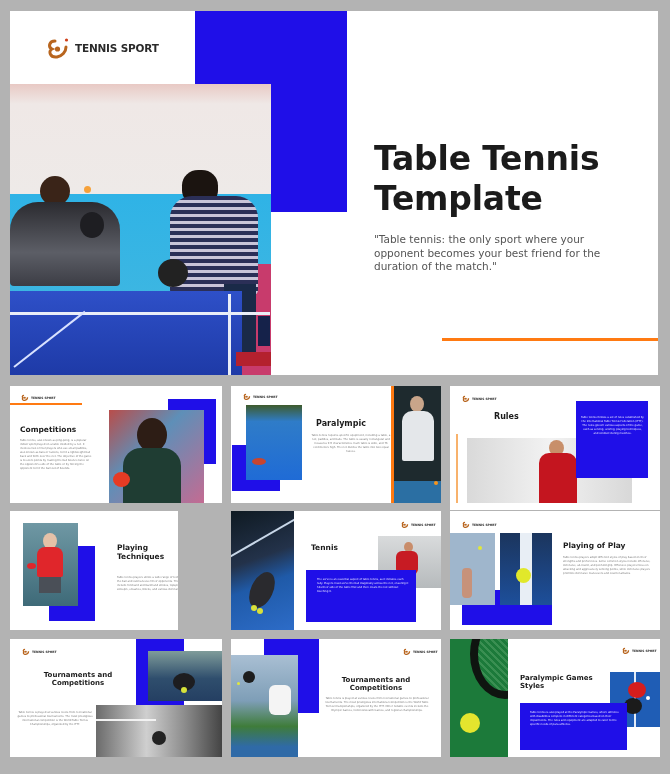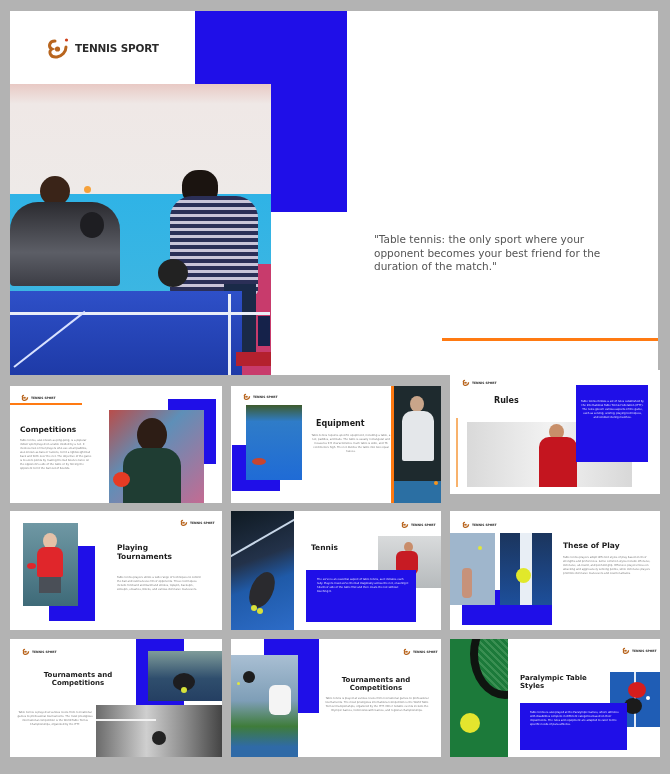--- a/index.html
+++ b/index.html
@@ -52,20 +52,24 @@
       <div class="abs" style="left:214px;top:200px;width:32px;height:80px;background:#1a2a48;"></div>
 
       <div class="abs" style="left:0;top:207px;width:232px;height:84px;background:linear-gradient(180deg,#2e50c8,#1e3aa7);"></div>
       <div class="abs" style="left:0;top:228px;width:260px;height:3px;background:#e9eef8;"></div>
       <div class="abs" style="left:218px;top:210px;width:3px;height:81px;background:#e9eef8;"></div>
       <div class="abs" style="left:248px;top:232px;width:12px;height:30px;background:#15224a;"></div>
       <div class="abs" style="left:226px;top:268px;width:35px;height:14px;background:#b4212e;"></div>
       <div class="abs" style="left:4px;top:282px;width:90px;height:2px;background:#d9e2ff;transform:rotate(-38deg);transform-origin:left;"></div>
     </div>
 
+    <div class="title" id="main-title" style="left:364px;top:128px;font-size:33px;letter-spacing:-0.2px;line-height:1.2;">
+      <div>Table Tennis</div>
+      <div>Template</div>
+    </div>
     <div class="para" style="left:364px;top:222px;width:250px;font-size:10.5px;line-height:1.3;color:#555;">"Table tennis: the only sport where your opponent  becomes your best friend for the duration of the match."</div>
     <div class="abs orange" style="left:432px;top:327px;width:216px;height:3px;"></div>
   </div>
 
   <div class="slide" style="left:10px;top:386px;width:212px;height:117px;">
     <div class="logo" style="left:11px;top:8px;">
       <svg width="8" height="7" viewBox="0 0 24 22">
           <path d="M9 4 C3 4 2 10 6 12 C2 14 4 21 11 20 C16 19 20 15 20 10" fill="none" stroke="#b8651e" stroke-width="4"></path>
           <circle cx="11.5" cy="12" r="3" fill="#b8651e"></circle>
         </svg>
@@ -87,67 +91,67 @@
       <svg width="8" height="7" viewBox="0 0 24 22">
           <path d="M9 4 C3 4 2 10 6 12 C2 14 4 21 11 20 C16 19 20 15 20 10" fill="none" stroke="#b8651e" stroke-width="4"></path>
           <circle cx="11.5" cy="12" r="3" fill="#b8651e"></circle>
         </svg>
       <span class="logo-text" style="font-size:3px;">TENNIS SPORT</span>
     </div>
     <div class="abs blue" style="left:1px;top:59px;width:48px;height:46px;"></div>
     <div class="ph" style="left:15px;top:19px;width:56px;height:75px;background:linear-gradient(180deg,#3e5b2c 0%,#2f7cc8 22%,#1f6bd6 100%);">
       <div class="abs" style="left:6px;top:53px;width:14px;height:7px;border-radius:50%;background:#c8452f;"></div>
     </div>
-    <div class="title" style="left:85px;top:33px;font-size:8px;">Equipment</div>
+    <div class="title" style="left:85px;top:33px;font-size:8px;">Paralympic</div>
     <div class="para" style="left:80px;top:48px;width:80px;font-size:2.6px;text-align:center;">Table tennis requires specific equipment, including a table, a net, paddles, and balls. The table is usually rectangular and measures 9 ft characteristics. Each table is wide, and 76 centimeters high. The net divides the table into two equal halves.</div>
     <div class="abs orange" style="left:160px;top:0;width:3px;height:117px;"></div>
     <div class="ph" style="left:163px;top:0;width:47px;height:117px;background:#1e2a2e;">
       <div class="abs" style="left:16px;top:10px;width:14px;height:16px;border-radius:50%;background:#c9a58a;"></div>
       <div class="abs" style="left:8px;top:25px;width:32px;height:50px;border-radius:10px 10px 2px 2px;background:#e4e7ea;"></div>
       <div class="abs" style="left:0;top:95px;width:47px;height:22px;background:#2b6fa3;"></div>
       <div class="abs" style="left:40px;top:95px;width:4px;height:4px;border-radius:50%;background:#f7941d;"></div>
     </div>
   </div>
 
-  <div class="slide" style="left:450px;top:370px;width:210px;height:124px;">
+  <div class="slide" style="left:450px;top:386px;width:210px;height:124px;">
     <div class="logo" style="left:12px;top:9px;">
       <svg width="8" height="7" viewBox="0 0 24 22">
           <path d="M9 4 C3 4 2 10 6 12 C2 14 4 21 11 20 C16 19 20 15 20 10" fill="none" stroke="#b8651e" stroke-width="4"></path>
           <circle cx="11.5" cy="12" r="3" fill="#b8651e"></circle>
         </svg>
       <span class="logo-text" style="font-size:3px;">TENNIS SPORT</span>
     </div>
     <div class="title" style="left:44px;top:26px;font-size:8px;">Rules</div>
     <div class="abs" style="left:6px;top:48px;width:2px;height:69px;background:#f8b26c;"></div>
     <div class="ph" style="left:17px;top:52px;width:165px;height:65px;background:linear-gradient(90deg,#d9d9d9,#f2f2f2 50%,#d8d8d8);">
       <div class="abs" style="left:82px;top:2px;width:15px;height:16px;border-radius:50%;background:#c88f6a;"></div>
       <div class="abs" style="left:72px;top:15px;width:38px;height:50px;border-radius:10px 10px 0 0;background:#c4151f;"></div>
     </div>
     <div class="abs blue" style="left:126px;top:15px;width:72px;height:77px;"></div>
     <div class="para white" style="left:131px;top:30px;width:63px;font-size:2.6px;text-align:center;">Table tennis follows a set of rules established by the International Table Tennis Federation (ITTF). The rules govern various aspects of the game, such as serving, scoring, playing techniques, and conduct during matches.</div>
   </div>
 
-  <div class="slide" style="left:10px;top:511px;width:212px;height:119px;">
+  <div class="slide" style="left:10px;top:511px;width:168px;height:119px;">
     <div class="logo" style="left:170px;top:8px;">
       <svg width="8" height="7" viewBox="0 0 24 22">
           <path d="M9 4 C3 4 2 10 6 12 C2 14 4 21 11 20 C16 19 20 15 20 10" fill="none" stroke="#b8651e" stroke-width="4"></path>
           <circle cx="11.5" cy="12" r="3" fill="#b8651e"></circle>
         </svg>
       <span class="logo-text" style="font-size:3px;">TENNIS SPORT</span>
     </div>
     <div class="abs blue" style="left:39px;top:35px;width:46px;height:75px;"></div>
     <div class="ph" style="left:13px;top:12px;width:55px;height:83px;background:linear-gradient(180deg,#6f98a4,#3e6a78);">
       <div class="abs" style="left:20px;top:10px;width:14px;height:16px;border-radius:50%;background:#e5c1a8;"></div>
       <div class="abs" style="left:14px;top:24px;width:26px;height:30px;border-radius:8px 8px 2px 2px;background:#e0262b;"></div>
       <div class="abs" style="left:16px;top:54px;width:22px;height:16px;background:#4a4f57;"></div>
       <div class="abs" style="left:4px;top:40px;width:9px;height:6px;border-radius:50%;background:#e0262b;"></div>
     </div>
     <div class="title" style="left:107px;top:33px;font-size:7.5px;">
       <div>Playing</div>
-      <div>Tournaments</div>
+      <div>Techniques</div>
     </div>
     <div class="para" style="left:107px;top:65px;width:88px;font-size:2.6px;">Table tennis players utilize a wide range of techniques to control the ball and outmaneuver their opponents. These techniques include forehand and backhand strokes, topspin, backspin, sidespin, smashes, blocks, and various defensive maneuvers.</div>
   </div>
 
   <div class="slide" style="left:231px;top:511px;width:210px;height:119px;">
     <div class="ph" style="left:0;top:0;width:63px;height:119px;background:linear-gradient(160deg,#0f1a22 0%,#23324a 40%,#1f5aa8 60%,#2d6cc8 100%);">
       <div class="abs" style="left:-10px;top:24px;width:90px;height:2px;background:#c8d7e8;transform:rotate(-30deg);"></div>
       <div class="abs" style="left:20px;top:60px;width:22px;height:38px;border-radius:50%;background:#2a2a2e;transform:rotate(25deg);"></div>
       <div class="abs" style="left:20px;top:94px;width:6px;height:6px;border-radius:50%;background:#d8e03a;"></div>
       <div class="abs" style="left:26px;top:97px;width:6px;height:6px;border-radius:50%;background:#d8e03a;"></div>
@@ -178,21 +182,21 @@
     </div>
     <div class="abs blue" style="left:12px;top:79px;width:90px;height:35px;"></div>
     <div class="ph" style="left:0;top:22px;width:45px;height:72px;background:#9fb6cc;">
       <div class="abs" style="left:28px;top:13px;width:4px;height:4px;border-radius:50%;background:#e1e83a;"></div>
       <div class="abs" style="left:12px;top:35px;width:10px;height:30px;border-radius:4px;background:#c7927a;"></div>
     </div>
     <div class="ph" style="left:50px;top:22px;width:52px;height:72px;background:linear-gradient(180deg,#1b355d,#1d4f9b);">
       <div class="abs" style="left:20px;top:0;width:12px;height:72px;background:#e8eef5;"></div>
       <div class="abs" style="left:16px;top:35px;width:15px;height:15px;border-radius:50%;background:#e1e82a;"></div>
     </div>
-    <div class="title" style="left:113px;top:31px;font-size:7.5px;">These of Play</div>
+    <div class="title" style="left:113px;top:31px;font-size:7.5px;">Playing of Play</div>
     <div class="para" style="left:113px;top:45px;width:92px;font-size:2.6px;">Table tennis players adopt different styles of play based on their strengths and preferences. Some common styles include offensive, defensive, all-round, and penhold grip. Offensive players focus on attacking and aggressively winning points, while defensive players prioritize defensive maneuvers and counter-attacks.</div>
   </div>
 
   <div class="slide" style="left:10px;top:639px;width:212px;height:118px;">
     <div class="logo" style="left:12px;top:9px;">
       <svg width="8" height="7" viewBox="0 0 24 22">
           <path d="M9 4 C3 4 2 10 6 12 C2 14 4 21 11 20 C16 19 20 15 20 10" fill="none" stroke="#b8651e" stroke-width="4"></path>
           <circle cx="11.5" cy="12" r="3" fill="#b8651e"></circle>
         </svg>
       <span class="logo-text" style="font-size:3px;">TENNIS SPORT</span>
@@ -240,21 +244,21 @@
       <div class="abs" style="left:10px;top:74px;width:20px;height:20px;border-radius:50%;background:#e4e52e;"></div>
     </div>
     <div class="logo" style="left:172px;top:8px;">
       <svg width="8" height="7" viewBox="0 0 24 22">
           <path d="M9 4 C3 4 2 10 6 12 C2 14 4 21 11 20 C16 19 20 15 20 10" fill="none" stroke="#b8651e" stroke-width="4"></path>
           <circle cx="11.5" cy="12" r="3" fill="#b8651e"></circle>
         </svg>
       <span class="logo-text" style="font-size:3px;">TENNIS SPORT</span>
     </div>
     <div class="title" style="left:70px;top:35px;font-size:7px;">
-      <div>Paralympic Table</div>
+      <div>Paralympic Games</div>
       <div>Styles</div>
     </div>
     <div class="ph" style="left:160px;top:33px;width:50px;height:55px;background:#1f5db5;">
       <div class="abs" style="left:24px;top:0;width:2px;height:55px;background:#e2ecf8;"></div>
       <div class="abs" style="left:18px;top:10px;width:18px;height:16px;border-radius:50%;background:#d61d1d;"></div>
       <div class="abs" style="left:14px;top:26px;width:18px;height:16px;border-radius:50%;background:#1b1b1b;"></div>
       <div class="abs" style="left:36px;top:24px;width:4px;height:4px;border-radius:50%;background:#fff;"></div>
     </div>
     <div class="abs blue" style="left:70px;top:64px;width:107px;height:47px;"></div>
     <div class="para white" style="left:80px;top:72px;width:92px;font-size:2.6px;">Table tennis is also played at the Paralympic Games, where athletes with disabilities compete in different categories based on their impairments. The rules and equipment are adapted to cater to the specific needs of para athletes.</div>

